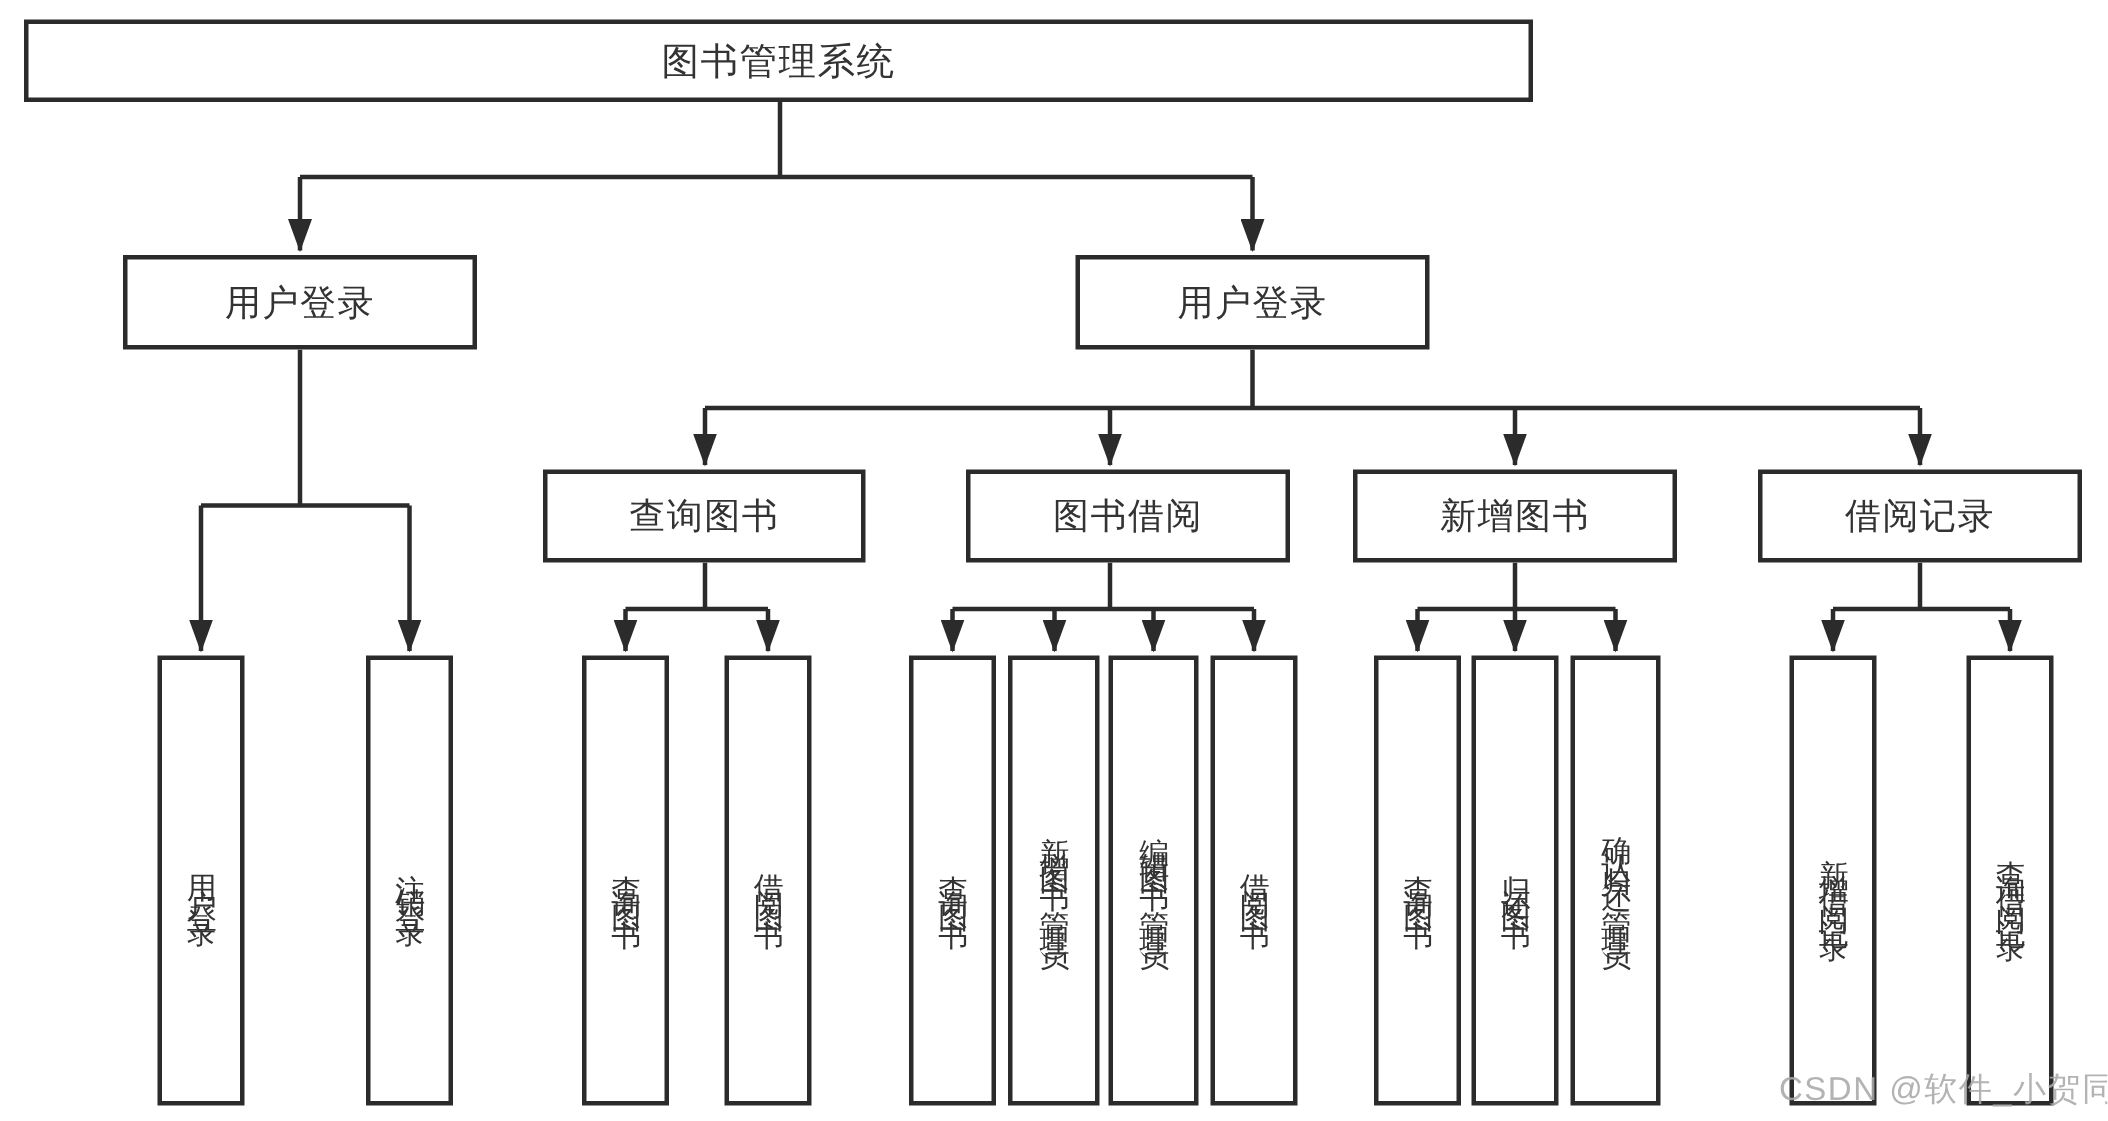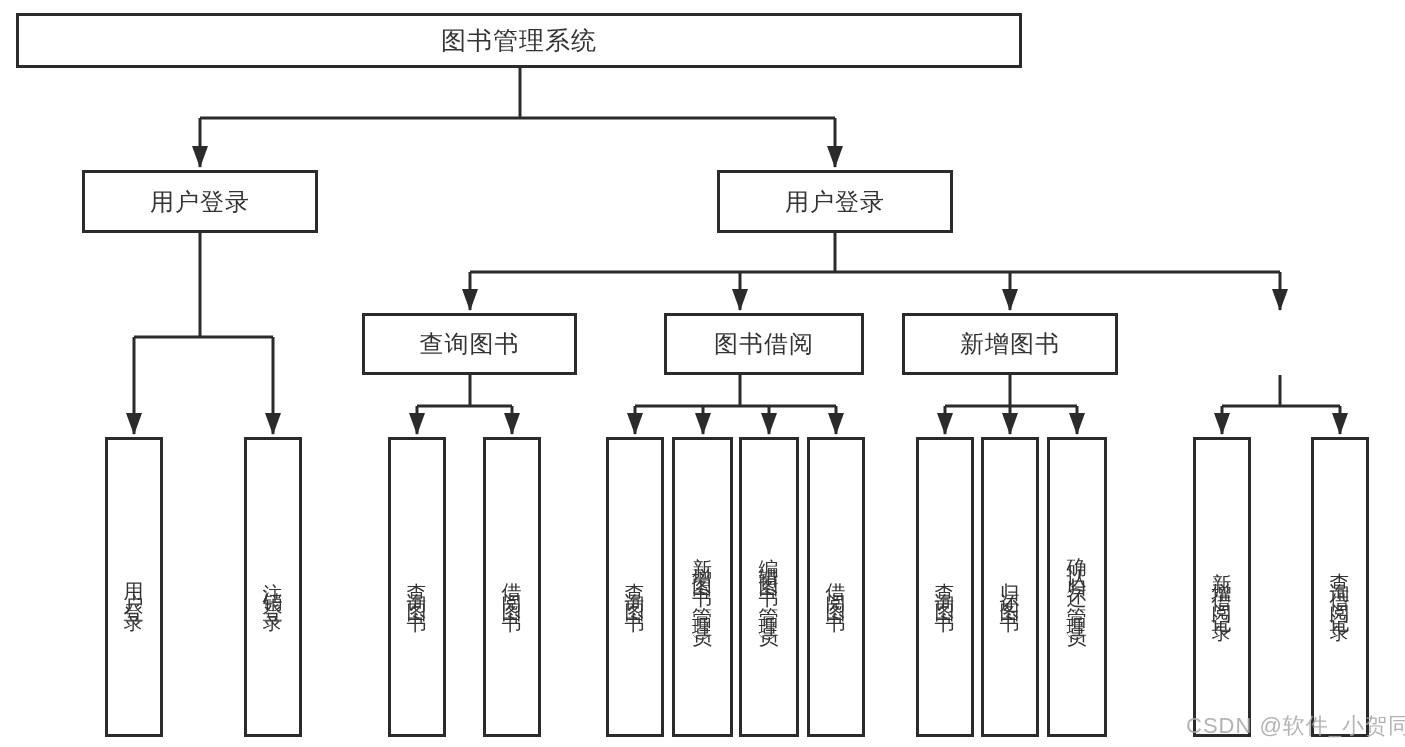--- a/index.html
+++ b/index.html
@@ -133,26 +133,29 @@
   <div class="box" style="left:82px;top:170px;width:236px;height:63px">
     <span class="hlabel">用户登录</span>
   </div>
   <div class="box" style="left:717px;top:170px;width:236px;height:63px">
     <span class="hlabel">用户登录</span>
   </div>
 
   <div class="box" style="left:362px;top:313px;width:215px;height:62px">
     <span class="hlabel">查询图书</span>
   </div>
-  <div class="box" style="left:664px;top:313px;width:200px;height:62px">
+  <div class="box" style="left:644px;top:313px;width:216px;height:62px">
     <span class="hlabel">图书借阅</span>
   </div>
   <div class="box" style="left:902px;top:313px;width:216px;height:62px">
     <span class="hlabel">新增图书</span>
   </div>
+  <div class="box" style="left:1172px;top:313px;width:216px;height:62px">
+    <span class="hlabel">借阅记录</span>
+  </div>
 
   <div class="box" style="left:105px;top:437px;width:58px;height:300px">
     <span class="vlabel">用户登录</span>
   </div>
   <div class="box" style="left:244px;top:437px;width:58px;height:300px">
     <span class="vlabel">注销登录</span>
   </div>
 
   <div class="box" style="left:388px;top:437px;width:58px;height:300px">
     <span class="vlabel">查询图书</span>

